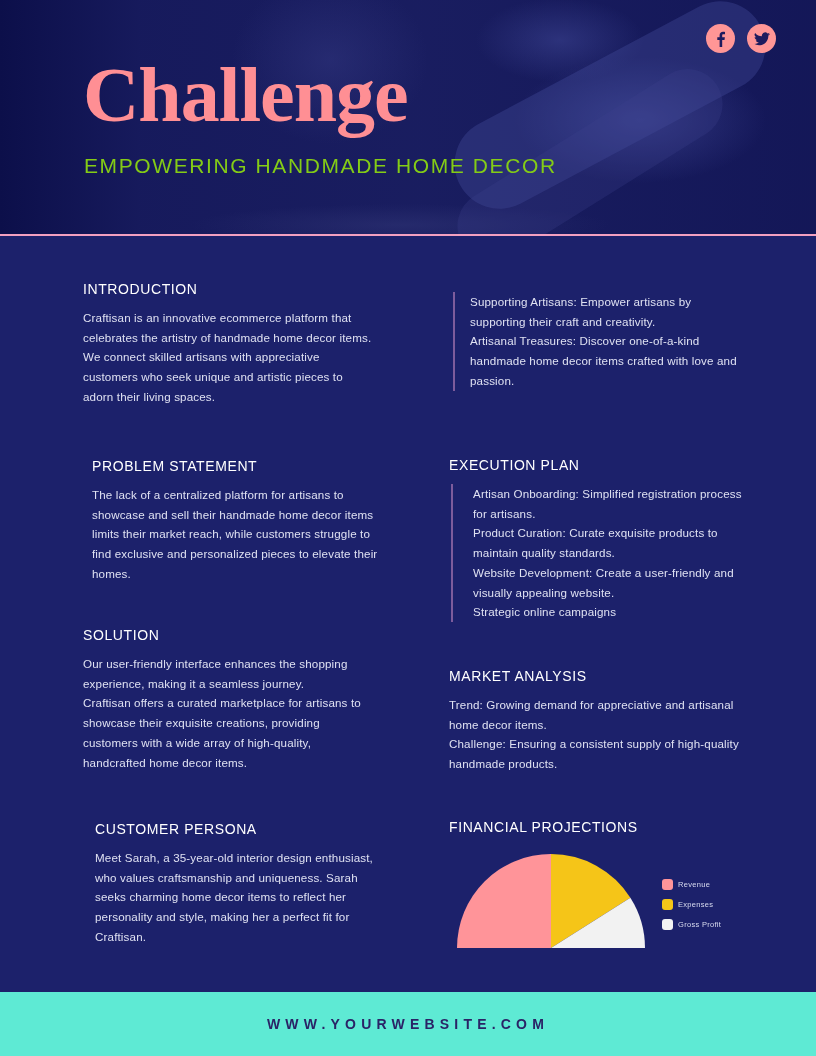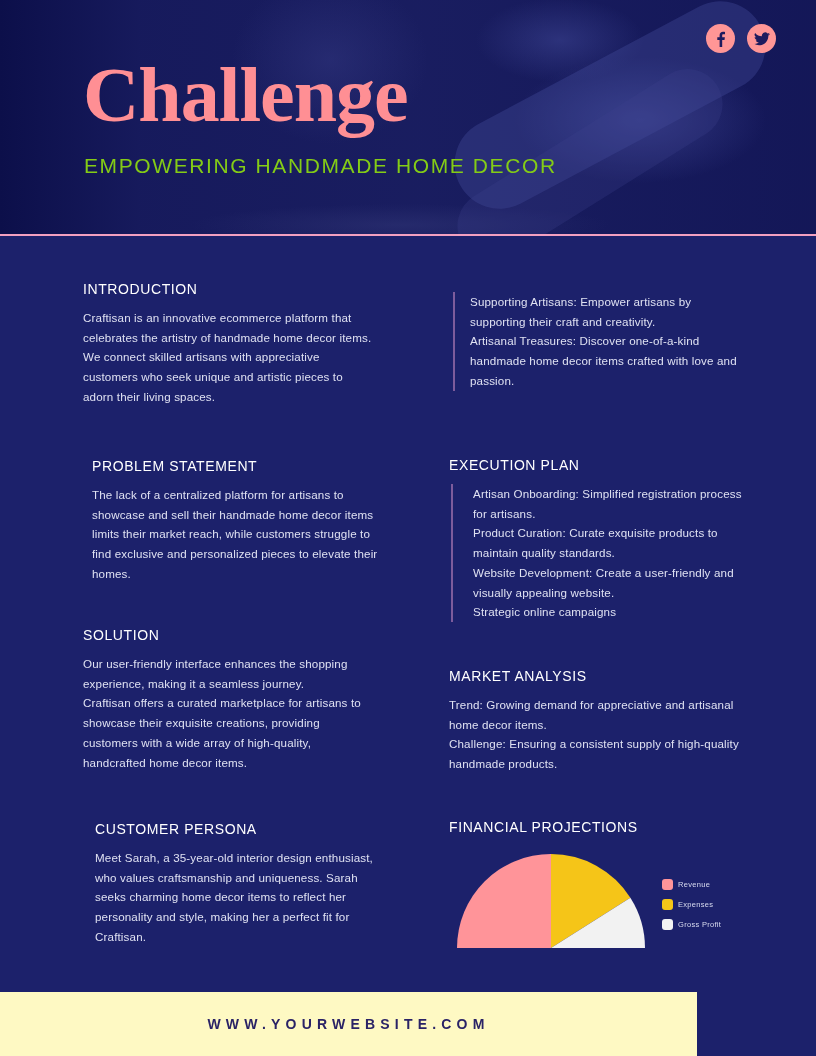--- a/index.html
+++ b/index.html
@@ -66,22 +66,22 @@
   .bar-list { position: relative; padding-left: 19px; }
   .bar-list::before {
     content: ""; position: absolute; left: 2px; top: 0; bottom: 0; width: 2px; background: #7d5c9c;
   }
   .chart-wrap { position: absolute; left: 455px; top: 852px; width: 192px; height: 98px; }
   .legend { position: absolute; left: 662px; top: 874px; }
   .legend-item { display: flex; align-items: center; height: 20px; }
   .legend-swatch { width: 11px; height: 11px; border-radius: 3px; margin-right: 5px; }
   .legend-label { font-size: 7.5px; color: #d8dbef; letter-spacing: 0.3px; }
   .footer {
-    position: absolute; left: 0; top: 992px; width: 697px; height: 64px;
-    background: #fef9c3; display: flex; align-items: center; justify-content: center;
+    position: absolute; left: 0; top: 992px; width: 816px; height: 64px;
+    background: #5eead4; display: flex; align-items: center; justify-content: center;
   }
   .footer-link {
     font-size: 14px; font-weight: bold; letter-spacing: 5.2px; color: #2a2366;
     font-family: "Liberation Sans", sans-serif; text-decoration: none; margin-top: 0px;
   }
 </style>
 </head>
 <body>
 
 <div class="header">

